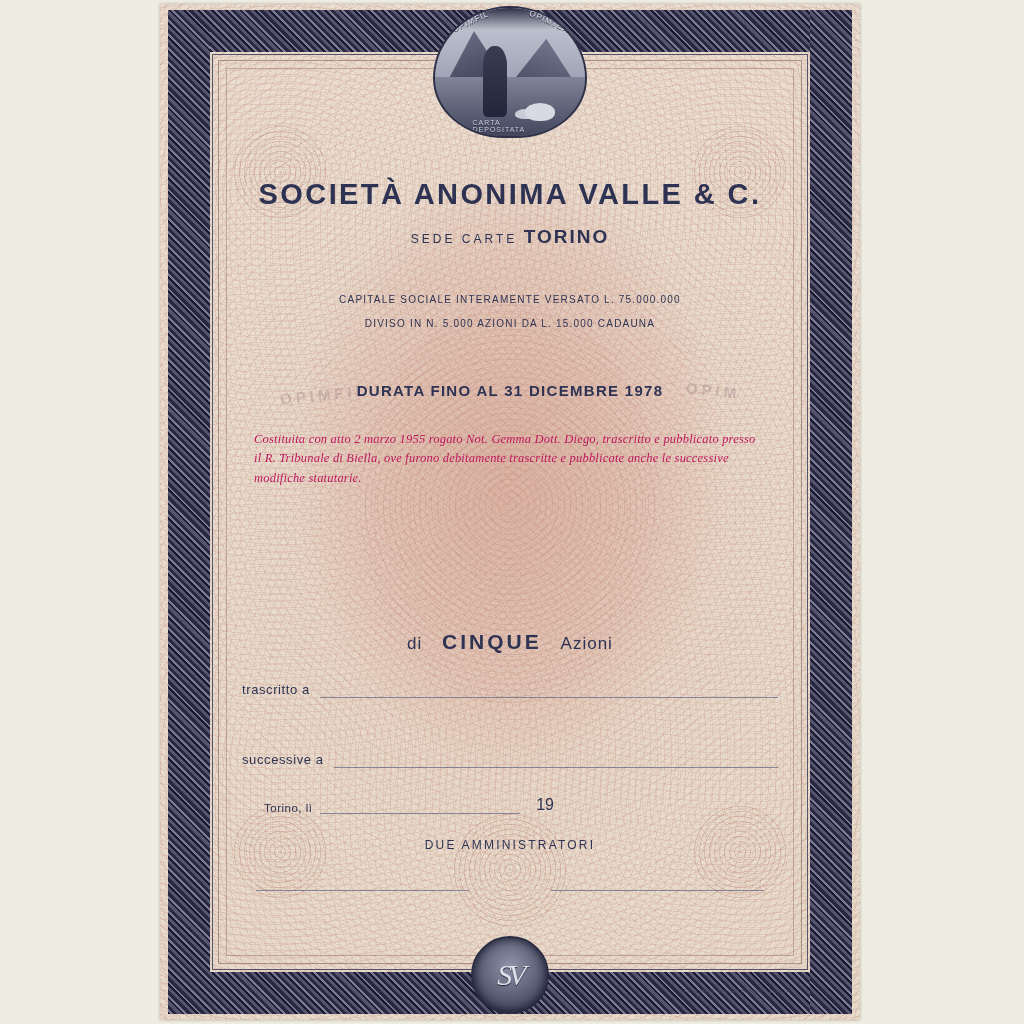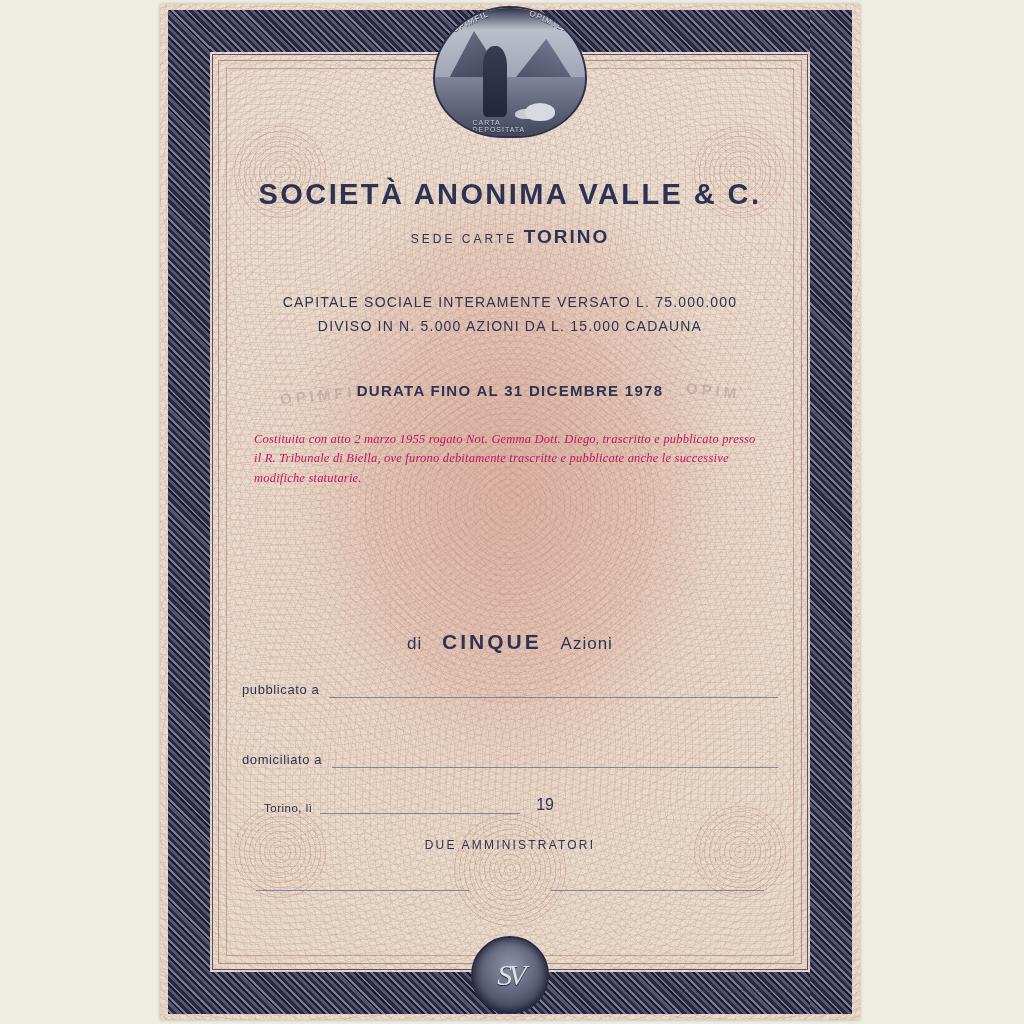--- a/index.html
+++ b/index.html
@@ -195,21 +195,21 @@
     text-align: center;
     font-size: 12px;
     letter-spacing: 3px;
   }
   #sede b { font-size: 19px; letter-spacing: 2px; }
 
   #capital-1, #capital-2 {
     position: absolute;
     left: 0; right: 0;
     text-align: center;
-    font-size: 14px;
+    font-size: 10px;
     letter-spacing: 1.2px;
   }
   #capital-1 { top: 216px; }
   #capital-2 { top: 240px; }
 
   #durata {
     position: absolute;
     left: 0; right: 0; top: 304px;
     text-align: center;
     font-size: 15px;
@@ -444,26 +444,26 @@
       <div id="costituita">Costituita con atto 2 marzo 1955 rogato Not. Gemma Dott. Diego, trascritto e pubblicato presso il R. Tribunale di Biella, ove furono debitamente trascritte e pubblicate anche le successive modifiche statutarie.</div>
 
 
       <div id="cert-sub" class="ink">
         <span>di</span>
         <span class="big">CINQUE</span>
         <span>Azioni</span>
       </div>
 
       <div class="fill-row" id="row-intestato">
-        <span class="fill-label ink">pubblicato a</span>
+        <span class="fill-label ink">trascritto a</span>
         <span class="fill-line"></span>
       </div>
 
       <div class="fill-row" id="row-domiciliato">
-        <span class="fill-label ink">domiciliato a</span>
+        <span class="fill-label ink">successive a</span>
         <span class="fill-line"></span>
       </div>
 
       <div id="row-luogo">
         <span id="luogo-label" class="ink">Torino, lì</span>
         <span id="luogo-line"></span>
         <span id="anno-label" class="ink">19</span>
       </div>
 
       <div id="due-amministratori" class="ink">DUE AMMINISTRATORI</div>

